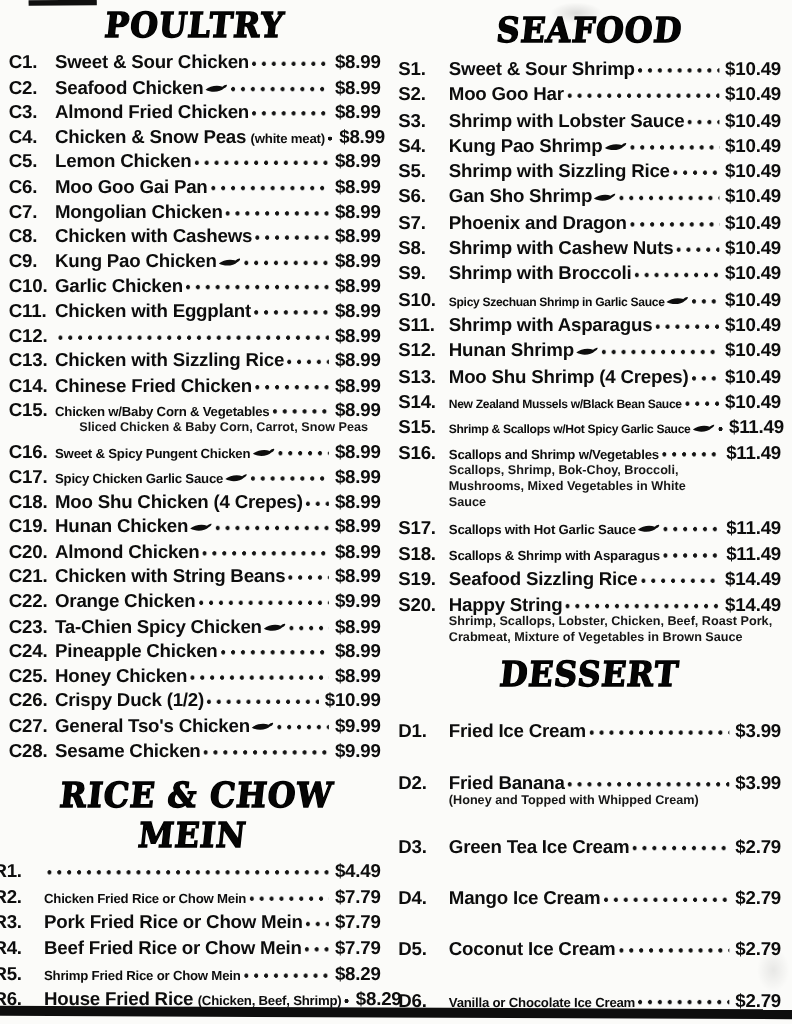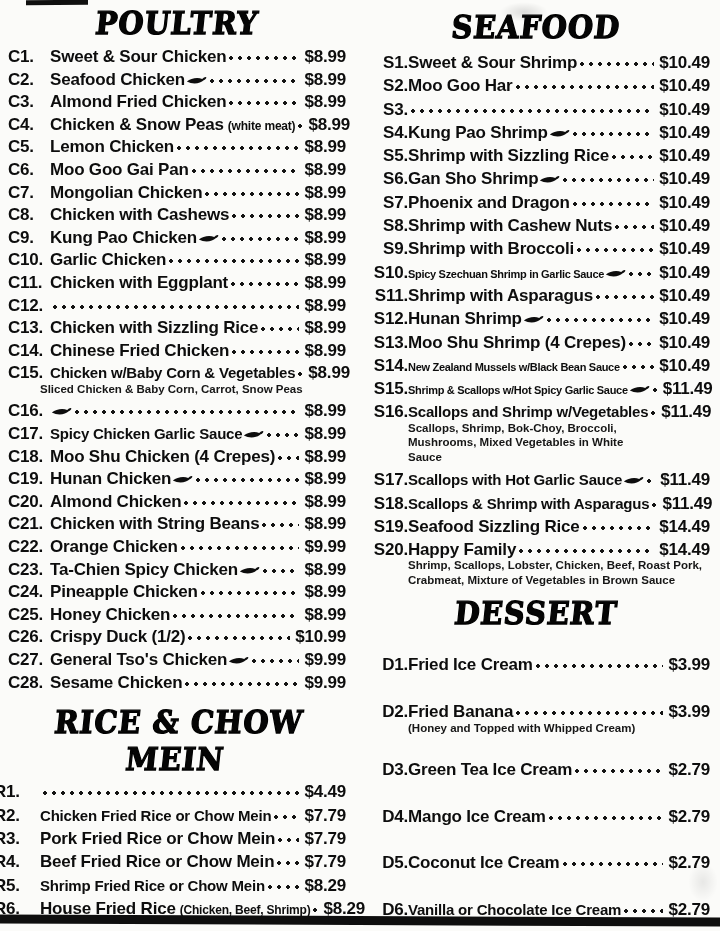--- a/index.html
+++ b/index.html
@@ -36,38 +36,38 @@
   .sec-beverages .section-title{margin:11px 0 6px 0;}
 
   .row{display:flex;align-items:baseline;font-weight:bold;font-size:17px;letter-spacing:-0.2px;white-space:nowrap;}
   .sec-poultry .row{height:22.6px;line-height:22.6px;}
   .sec-rice .row{height:23.4px;line-height:23.4px;}
   .sec-seafood .row{height:23.3px;line-height:23.3px;}
   .sec-dessert .row{height:22.6px;line-height:22.6px;margin-top:24px;}
   .sec-beverages .row{height:22.6px;line-height:22.6px;margin-top:15px;}
 
   .num{width:42px;flex:none;}
-  .col-right .num{width:46px;text-align:right;}
+  .col-right .num{width:46px;}
   .sec-rice .num{margin-left:-14px;width:46px;}
   .name{white-space:nowrap;}
-  .row.small .name{font-size:15px;}
+  .row.small .name{font-size:12px;}
   .row.xsmall .name{font-size:11px;letter-spacing:-0.3px;}
   .note{font-size:12px;margin-left:4px;}
   .price{margin-left:2px;}
   .dots{
     flex:1 1 6px;min-width:5px;height:4px;margin:0 3px;
     align-self:baseline;position:relative;top:-2px;
     background-image:radial-gradient(circle at 2px 2px,#141414 1.7px,rgba(0,0,0,0) 2.1px);
     background-size:9px 4px;background-repeat:repeat-x;
   }
   .chili{display:inline-block;width:21px;height:11px;margin:0 0 0 1px;position:relative;top:1px;flex:none;}
   .chili svg{display:block;}
   .desc{
     font-size:11.5px;font-weight:bold;line-height:14.5px;letter-spacing:0;
-    margin:-3px 0 4px 32px;color:#161616;white-space:normal;
+    margin:-3px 0 4px 64px;color:#161616;white-space:normal;
   }
   .col-right .desc{margin-left:46px;}
 
   .watermark{
     position:absolute;left:553px;top:922px;
     font-size:37px;font-weight:400;letter-spacing:1px;
     color:#15803d;opacity:0.55;mix-blend-mode:multiply;
     font-family:Liberation Serif, serif;
   }
 </style>
@@ -175,20 +175,21 @@
           </div>
           <div class="row small">
             <span class="num">C15.</span>
             <span class="name">Chicken w/Baby Corn &amp; Vegetables</span>
             <span class="dots"></span>
             <span class="price">$8.99</span>
           </div>
           <div class="desc" style="width: 330px;">Sliced Chicken &amp; Baby Corn, Carrot, Snow Peas</div>
           <div class="row small">
             <span class="num">C16.</span>
+            <span class="name">Sweet &amp; Spicy Pungent Chicken</span>
             <span class="chili">
               <svg viewBox="0 0 24 12" width="21" height="11">
                 <path fill="#0d0d0d" d="M1 7.2 C5.5 3.2, 13.5 2.2, 18.5 4.2 C20 2.8, 22.2 1.6, 23.2 2.2 C23.4 3.6, 21.8 5.2, 20.2 5.8 C16.5 9.6, 7.5 10.8, 1 7.2 Z"></path>
               </svg>
             </span>
             <span class="dots"></span>
             <span class="price">$8.99</span>
           </div>
           <div class="row small">
             <span class="num">C17.</span>
@@ -337,20 +338,21 @@
             <span class="price">$10.49</span>
           </div>
           <div class="row">
             <span class="num">S2.</span>
             <span class="name">Moo Goo Har</span>
             <span class="dots"></span>
             <span class="price">$10.49</span>
           </div>
           <div class="row">
             <span class="num">S3.</span>
+            <span class="name">Shrimp with Lobster Sauce</span>
             <span class="dots"></span>
             <span class="price">$10.49</span>
           </div>
           <div class="row">
             <span class="num">S4.</span>
             <span class="name">Kung Pao Shrimp</span>
             <span class="chili">
               <svg viewBox="0 0 24 12" width="21" height="11">
                 <path fill="#0d0d0d" d="M1 7.2 C5.5 3.2, 13.5 2.2, 18.5 4.2 C20 2.8, 22.2 1.6, 23.2 2.2 C23.4 3.6, 21.8 5.2, 20.2 5.8 C16.5 9.6, 7.5 10.8, 1 7.2 Z"></path>
               </svg>
@@ -469,21 +471,21 @@
             <span class="price">$11.49</span>
           </div>
           <div class="row">
             <span class="num">S19.</span>
             <span class="name">Seafood Sizzling Rice</span>
             <span class="dots"></span>
             <span class="price">$14.49</span>
           </div>
           <div class="row">
             <span class="num">S20.</span>
-            <span class="name">Happy Family</span>
+            <span class="name">Happy String</span>
             <span class="dots"></span>
             <span class="price">$14.49</span>
           </div>
           <div class="desc" style="width: 300px;">Shrimp, Scallops, Lobster, Chicken, Beef, Roast Pork, Crabmeat, Mixture of Vegetables in Brown Sauce</div>
         </div>
     </div>
     <div class="section sec-dessert">
       <div class="section-title">DESSERT</div>
       <div class="sec-body">
           <div class="row">

